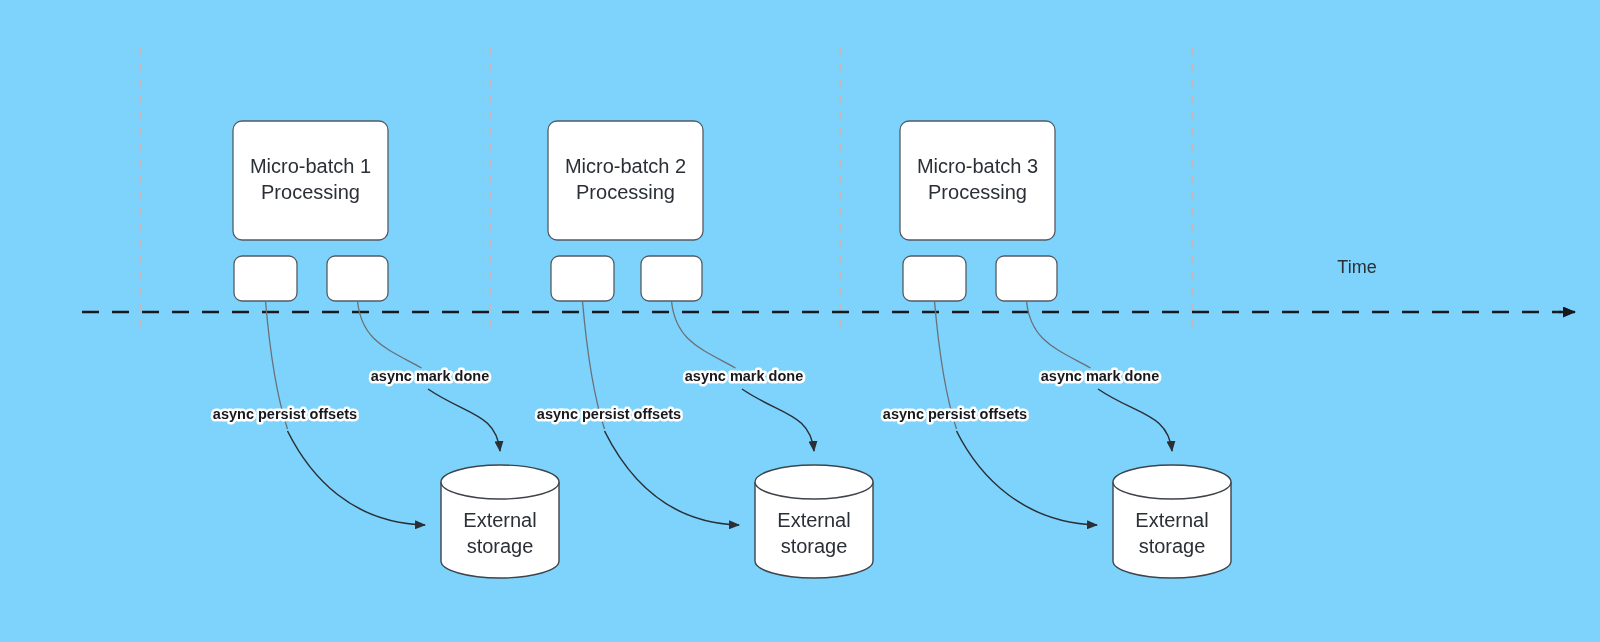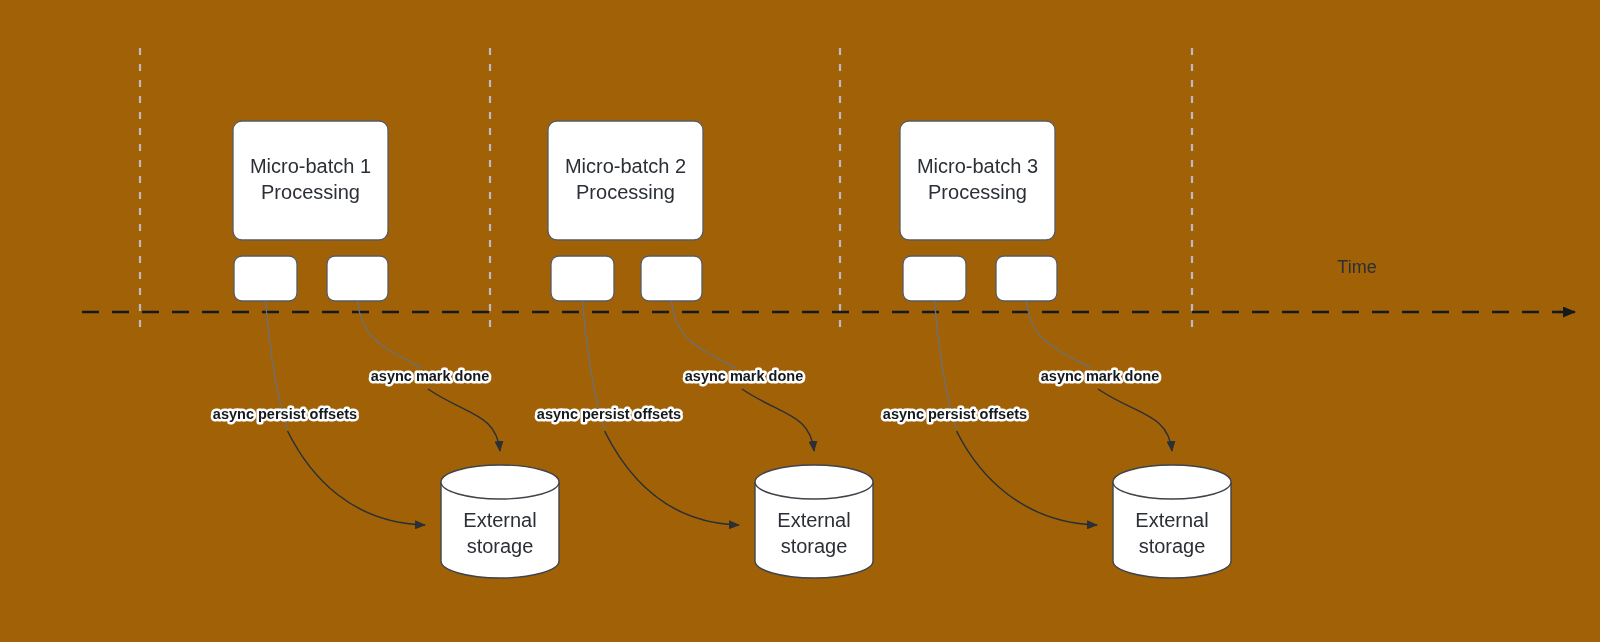--- a/index.html
+++ b/index.html
@@ -4,21 +4,21 @@
 <style>
   html, body {
     margin: 0;
     padding: 0;
     background: #ffffff;
   }
   #canvas {
     position: relative;
     width: 1600px;
     height: 642px;
-    background: #a16207;
+    background: #7dd3fc;
     overflow: hidden;
     font-family: "Liberation Sans", sans-serif;
     text-decoration: underline;
   }
   #diagram-svg {
     position: absolute;
     left: 0;
     top: 0;
     width: 1600px;
     height: 642px;

